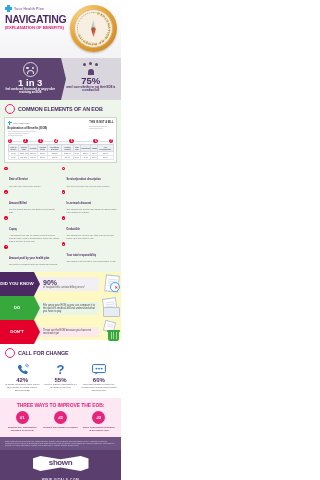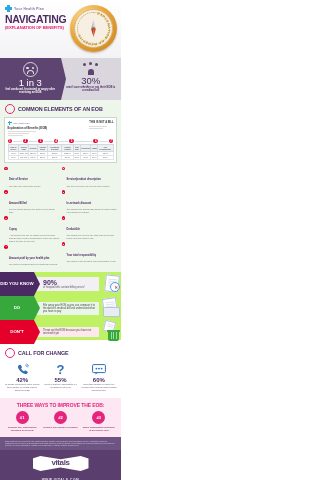--- a/index.html
+++ b/index.html
@@ -1,17 +1,17 @@
 <!DOCTYPE html>
 <html><head>
 <meta charset="utf-8">
 <style>
   html,body{margin:0;padding:0;background:#fff;}
   body{width:121px;height:480px;overflow:hidden;font-family:"Liberation Sans",sans-serif;}
-  .page{position:relative;width:121px;height:340px;background:#bef264;}
+  .page{position:relative;width:121px;height:340px;background:#fef9c3;}
 
   
   .hdr{position:relative;height:58px;background:linear-gradient(180deg,#ffffff 0%,#f3f3f5 100%);overflow:hidden;}
   .brandrow{display:flex;align-items:center;gap:2px;padding:5px 0 0 5px;}
   .cross{position:relative;width:7px;height:7px;flex:0 0 auto;}
   .cross:before,.cross:after{content:"";position:absolute;background:#2aa8e0;}
   .cross:before{left:2.4px;top:0;width:2.2px;height:7px;}
   .cross:after{top:2.4px;left:0;height:2.2px;width:7px;}
   .brandtxt{font-size:3.4px;color:#8f6fa8;letter-spacing:.2px;font-weight:bold;}
   .title1{font-size:10.5px;font-weight:bold;color:#4b2a63;letter-spacing:-.3px;line-height:10px;margin:2px 0 0 5px;}
@@ -35,21 +35,21 @@
               border-top:21px solid transparent;border-bottom:21px solid transparent;border-left:5px solid #5e4470;}
   .ico-sad{width:13px;height:13px;border-radius:50%;border:1px solid rgba(255,255,255,.75);margin:1px auto 0;position:relative;}
   .ico-sad i{position:absolute;top:4px;width:2.6px;height:2.2px;background:rgba(255,255,255,.85);border-radius:1px;}
   .ico-sad i.l{left:2.4px;} .ico-sad i.r{right:2.4px;}
   .ico-sad u{position:absolute;left:3.6px;bottom:2.2px;width:5px;height:2.6px;border:1px solid rgba(255,255,255,.85);
              border-bottom:none;border-radius:5px 5px 0 0;}
   .ico-grp{width:15px;height:13px;margin:1px auto 0;position:relative;}
   .ico-grp s{position:absolute;width:3px;height:3px;border-radius:50%;background:#5e4470;}
   .ico-grp s.p1{left:0;top:1px;} .ico-grp s.p2{right:0;top:1px;} .ico-grp s.p3{left:6px;top:0;}
   .ico-grp b{position:absolute;left:4.6px;bottom:0;width:6px;height:6px;background:#5e4470;border-radius:3px 3px 0 0;}
-  .bignum{font-size:9.5px;font-weight:normal;line-height:10px;margin-top:1px;}
+  .bignum{font-size:9.5px;font-weight:bold;line-height:10px;margin-top:1px;}
   .subtxt{font-size:2.7px;line-height:3.3px;font-weight:bold;padding:0 2px;}
 
   
   .secwrap{background:#eef6ec;}
   .sech{display:flex;align-items:center;gap:3px;padding:4px 0 3px 5px;}
   .sech .dot{width:8px;height:8px;border-radius:50%;border:1px solid #e4257b;position:relative;flex:0 0 auto;}
   .sech .dot:after{content:"";position:absolute;left:2.6px;top:2.6px;width:2.4px;height:2.4px;background:#e4257b;
                    clip-path:polygon(100% 0,35% 65%,0 100%,65% 35%);}
   .sech .txt{font-size:5.4px;font-weight:bold;color:#4b2a63;letter-spacing:-.1px;}
 
@@ -172,21 +172,21 @@
       <div class="bignum">1 in 3</div>
       <div class="subtxt">feel confused, frustrated or angry after receiving an EOB</div>
     </div>
     <div class="st b">
       <div class="ico-grp">
         <s class="p1"></s>
           <s class="p2"></s>
           <s class="p3"></s>
           <b></b>
       </div>
-      <div class="bignum">30%</div>
+      <div class="bignum">75%</div>
       <div class="subtxt">aren't sure whether or not their EOB is a medical bill</div>
     </div>
   </div>
 
   <div class="secwrap">
     <div class="sech">
       <span class="dot"></span>
       <span class="txt">COMMON ELEMENTS OF AN EOB</span>
     </div>
 
@@ -423,18 +423,18 @@
         <div class="waybadge">#3</div>
         <div class="waytxt">Make information available in an mobile app</div>
       </div>
     </div>
   </div>
 
   <div class="src">Data compiled from a report by the health insurance industry and consumer research studies. Survey results are based on consumers who received an Explanation of Benefits within the past 12 months. Percentages are rounded; totals may not equal 100 percent. For more information, contact your health plan or visit the website shown below.</div>
   <div class="foot">
     <div class="vlogo">
       <div class="rb"></div>
-      <span>vitals</span>
+      <span>shown</span>
     </div>
     <div class="url">WWW.VITALS.COM</div>
   </div>
 
 </div>
 
 </body></html>

